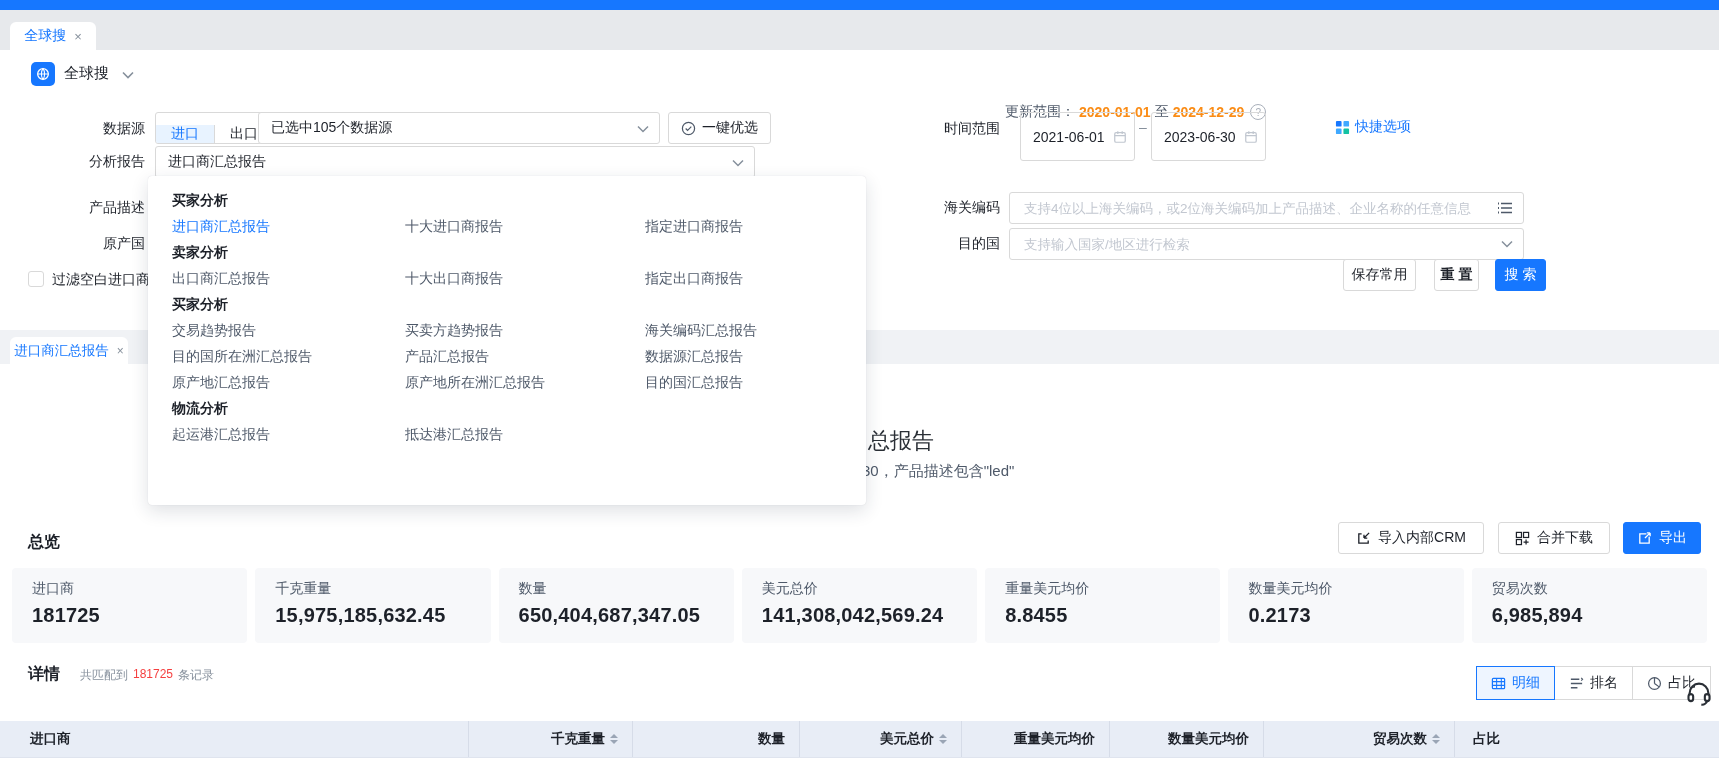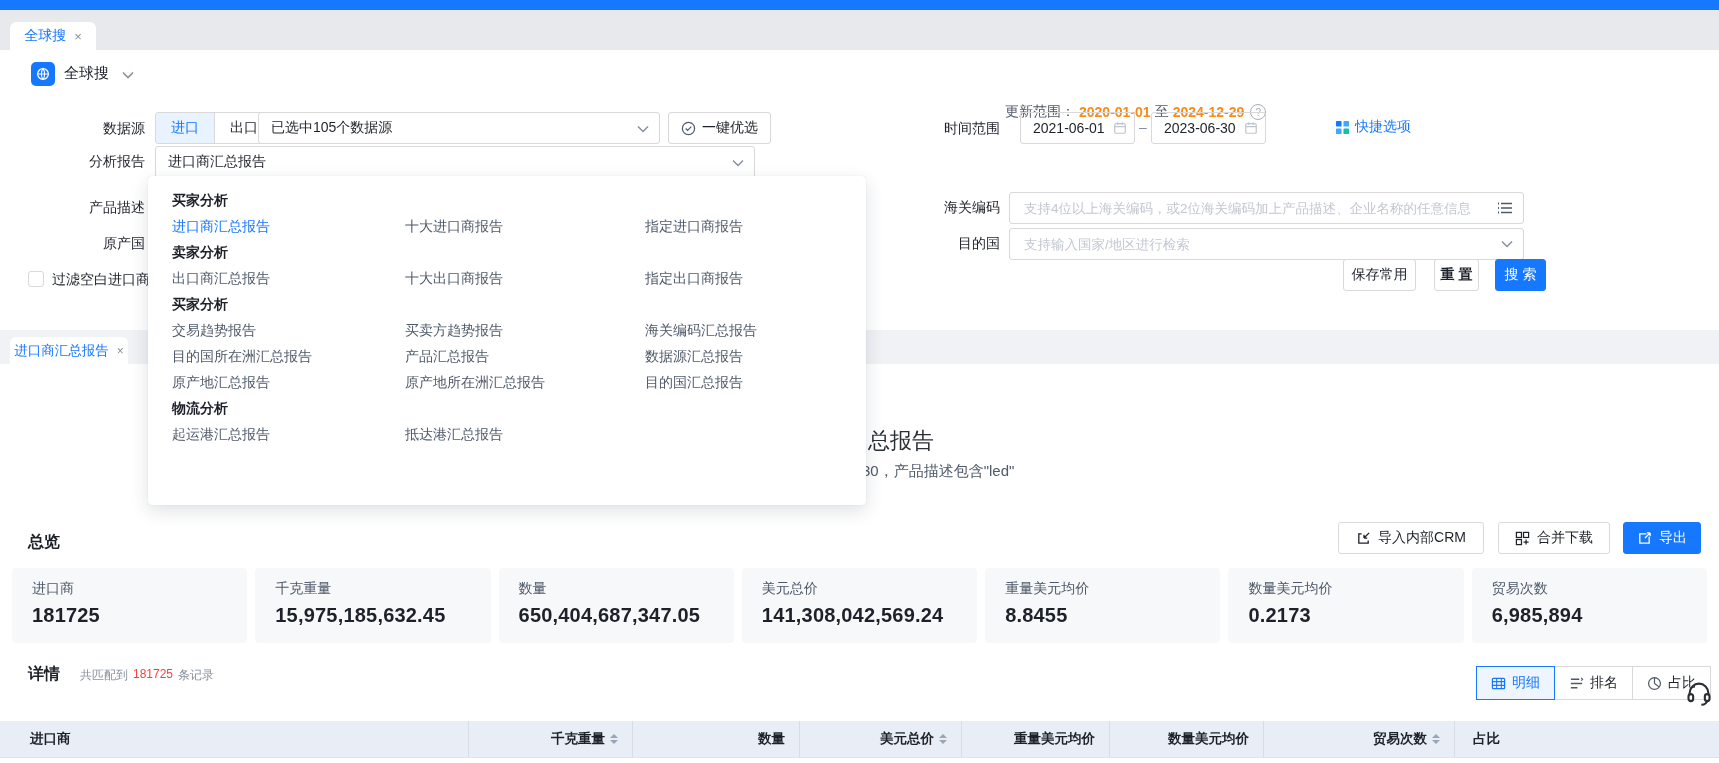--- a/index.html
+++ b/index.html
@@ -22,34 +22,34 @@
     background:#f2f3f5;padding:0 12px;box-sizing:border-box;font-size:14px;color:#1d2129;cursor:pointer;}
   .hlink{position:absolute;top:62px;height:32px;display:flex;align-items:center;gap:6px;color:#1677ff;cursor:pointer;}
   .hdivider{position:absolute;left:1594px;top:66px;width:1px;height:24px;background:#e5e6eb;}
   .hprimary{position:absolute;left:1607px;top:62px;height:34px;background:#1677ff;color:#fff;border-radius:3px;
     display:flex;align-items:center;gap:6px;padding:0 14px;font-size:14px;cursor:pointer;}
   
   .form-card{position:absolute;left:0;top:97px;width:100%;height:233px;background:#fff;}
   .flabel{position:absolute;width:120px;text-align:right;color:#1d2129;line-height:30px;}
   .rlabel{position:absolute;left:880px;width:120px;text-align:right;color:#1d2129;line-height:30px;}
   .toggle{position:absolute;left:155px;top:15px;height:32px;border:1px solid #d9d9d9;border-radius:3px;
-    display:flex;box-sizing:border-box;overflow:hidden;}
+    display:flex;box-sizing:border-box;overflow:hidden;align-items:flex-end;}
   .tseg{padding:0 15px;display:flex;align-items:center;cursor:pointer;background:#fff;}
   .tseg.on{background:#e8f3ff;color:#1677ff;}
   .tseg+.tseg{border-left:1px solid #d9d9d9;}
   .selbox{position:absolute;height:32px;border:1px solid #d9d9d9;border-radius:3px;background:#fff;
     display:flex;align-items:center;box-sizing:border-box;padding:0 28px 0 12px;cursor:pointer;}
   .selbox .chev{position:absolute;right:10px;top:50%;transform:translateY(-50%);}
   .optbtn{position:absolute;left:668px;top:15px;height:32px;border:1px solid #d9d9d9;border-radius:3px;
     display:flex;align-items:center;gap:6px;padding:0 12px;box-sizing:border-box;cursor:pointer;background:#fff;}
   .upd{position:absolute;left:1005px;top:5px;height:20px;display:flex;align-items:center;gap:4px;color:#4e5969;}
   .upd b{color:#fa8c16;}
   .help{display:inline-flex;width:14px;height:14px;border:1px solid #a9b0bb;border-radius:50%;color:#a9b0bb;
     font-size:10px;align-items:center;justify-content:center;margin-left:2px;}
-  .datebox{position:absolute;top:15px;height:32px;width:115px;border:1px solid #d9d9d9;border-radius:3px;
+  .datebox{position:absolute;top:15px;height:49px;width:115px;border:1px solid #d9d9d9;border-radius:3px;
     box-sizing:border-box;display:flex;align-items:center;}
   .datebox input{border:0;outline:0;width:78px;margin-left:10px;font:inherit;color:#1d2129;background:transparent;}
   .dash{position:absolute;left:1139px;top:22px;color:#86909c;}
   .quick{position:absolute;left:1335px;top:21px;display:flex;align-items:center;gap:5px;color:#1677ff;cursor:pointer;}
   .txtinput{position:absolute;left:1009px;width:515px;height:32px;border:1px solid #d9d9d9;border-radius:3px;
     box-sizing:border-box;display:flex;align-items:center;background:#fff;}
   .txtinput input{border:0;outline:0;flex:1;margin:0 8px 0 12px;font:inherit;font-size:13.5px;color:#1d2129;background:transparent;}
   .txtinput input::placeholder{color:#c2c7d0;}
   .txtinput .tail{margin-right:10px;display:flex;align-items:center;}
   .ckbox{width:16px;height:16px;border:1px solid #d9d9d9;border-radius:3px;background:#fff;display:inline-block;

